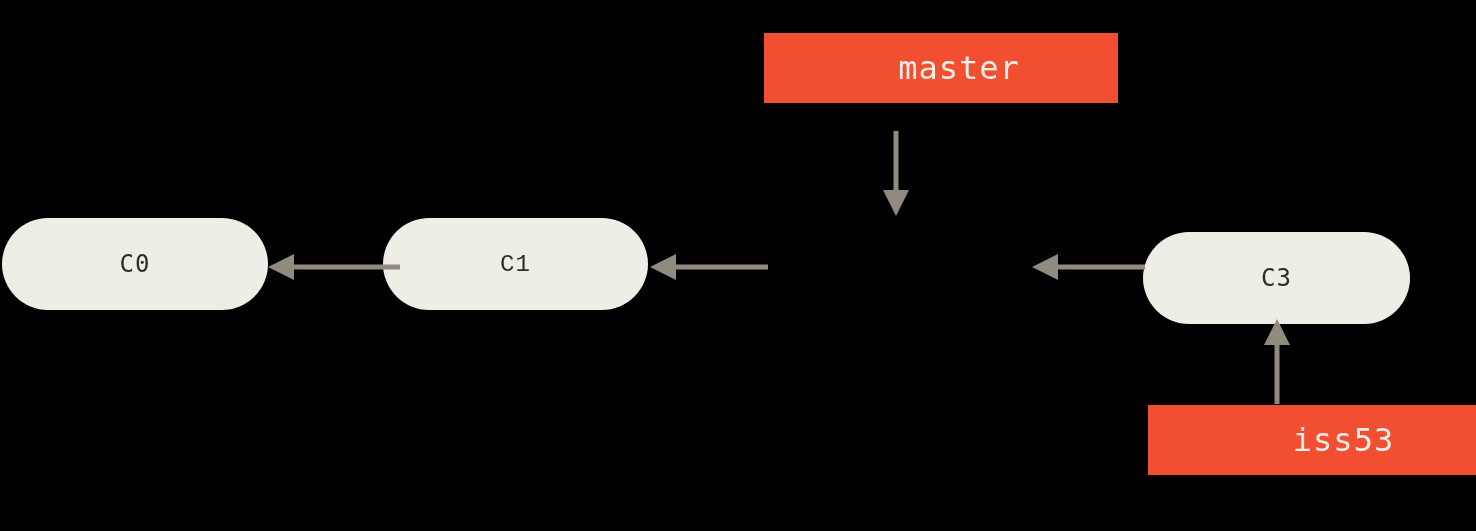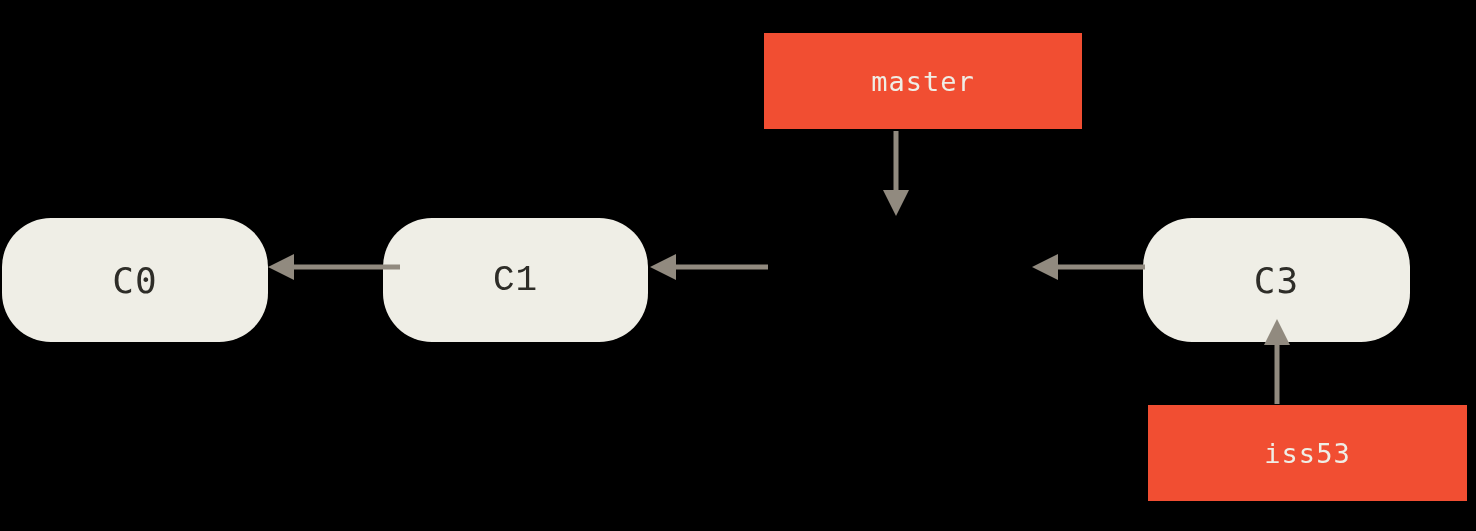--- a/index.html
+++ b/index.html
@@ -18,46 +18,47 @@
   .canvas{
     position:relative;
     width:1476px;
     height:531px;
     background:var(--background);
     overflow:hidden;
   }
   .node{
     position:absolute;
     top:218px;
-    height:124px;
+    height:92px;
     border-radius:49px;
     background:var(--node-fill);
     color:var(--node-text);
-    font-size:36px;
+    font-size:24px;
     display:flex;
     align-items:center;
     justify-content:center;
     z-index:1;
     letter-spacing:1px;
   }
   .node-c0{left:2px;width:266px;}
   .node-c1{left:383px;width:265px;font-family:Liberation Mono, monospace;}
   .node-c2{left:763px;width:267px;}
-  .node-c3{left:1143px;width:267px;}
+  .node-c3{left:1143px;width:267px;margin-top:14px;}
   .branch{
     position:absolute;
-    height:96px;
+    height:70px;
     background:var(--branch-fill);
     color:var(--branch-text);
-    font-size:27px;
+    font-size:32px;
     display:flex;
     align-items:center;
     justify-content:center;
     z-index:1;
     letter-spacing:1px;
+    padding-left:36px;
   }
   .branch-master{left:764px;top:33px;width:318px;}
   .branch-iss53{left:1148px;top:405px;width:319px;}
   .arrows{
     position:absolute;
     left:0;top:0;
     z-index:2;
     pointer-events:none;
   }
   .arrows line{stroke:var(--arrow);stroke-width:5;}

